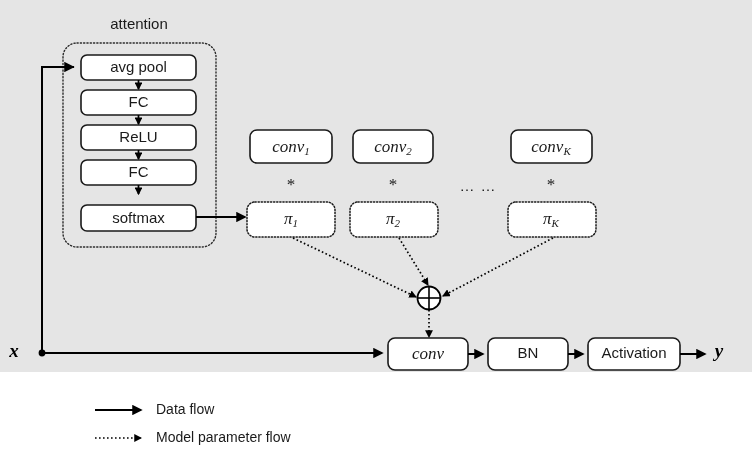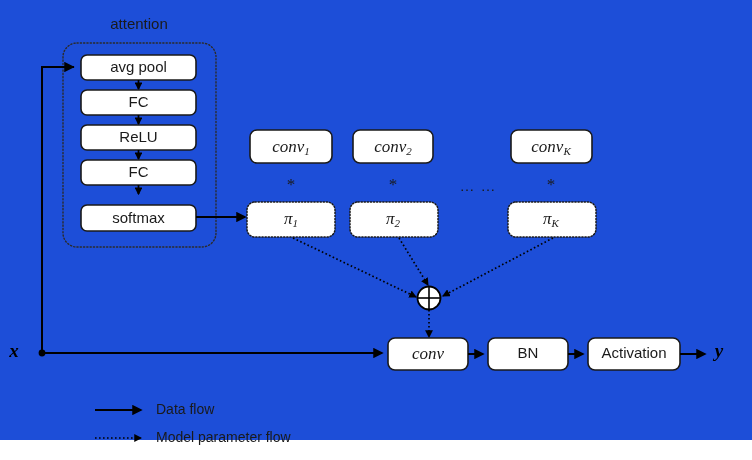--- a/index.html
+++ b/index.html
@@ -9,22 +9,22 @@
   }
   body {
     width: 752px;
     height: 460px;
     font-family: "Liberation Sans", sans-serif;
     overflow: hidden;
   }
   #diagram-root {
     position: relative;
     width: 752px;
-    height: 440px;
-    background: #1d4ed8;
+    height: 372px;
+    background: #e5e5e5;
   }
   svg#diagram {
     position: absolute;
     top: 0;
     left: 0;
     width: 752px;
     height: 460px;
     display: block;
   }
   .box-label {

